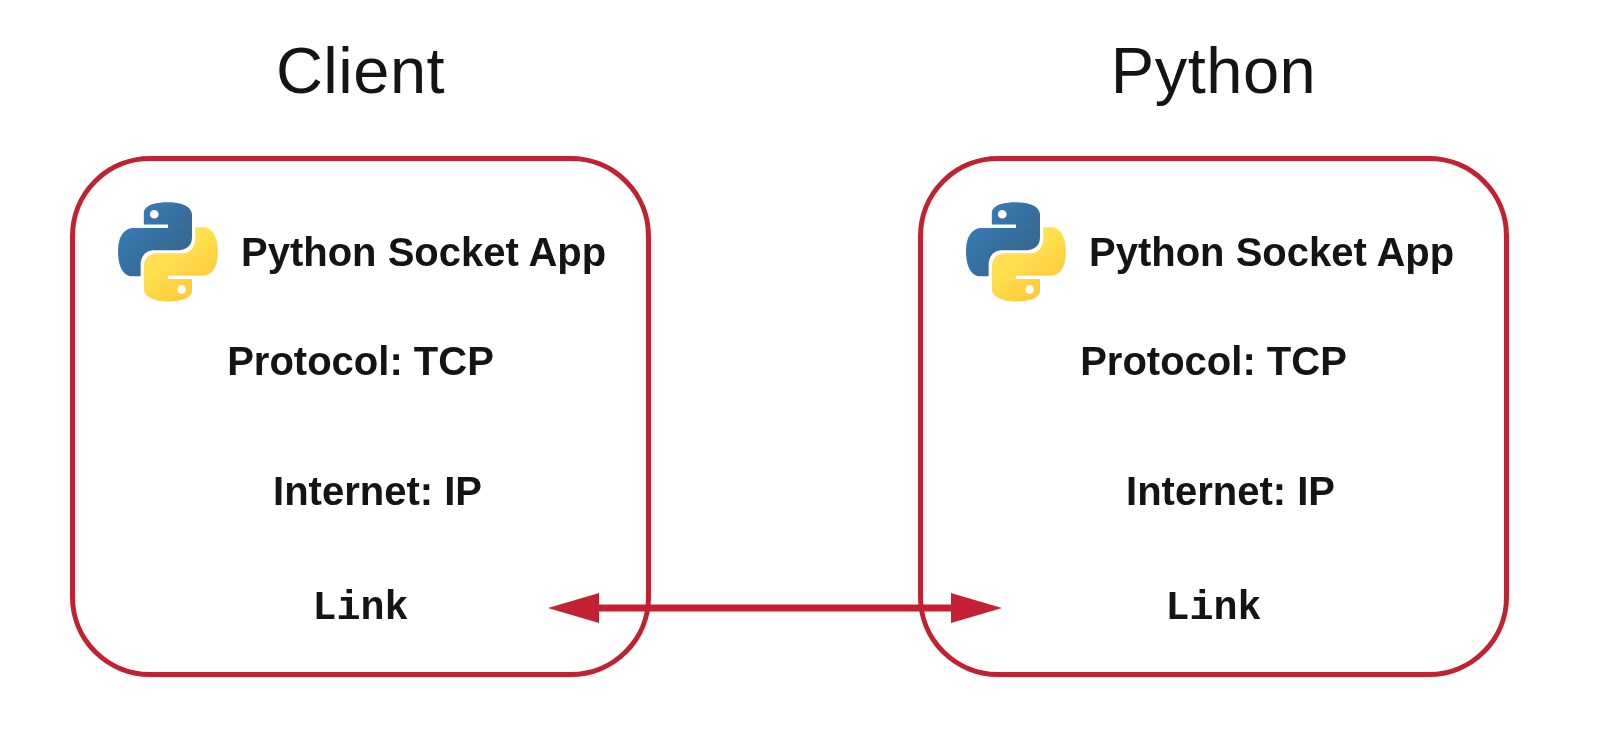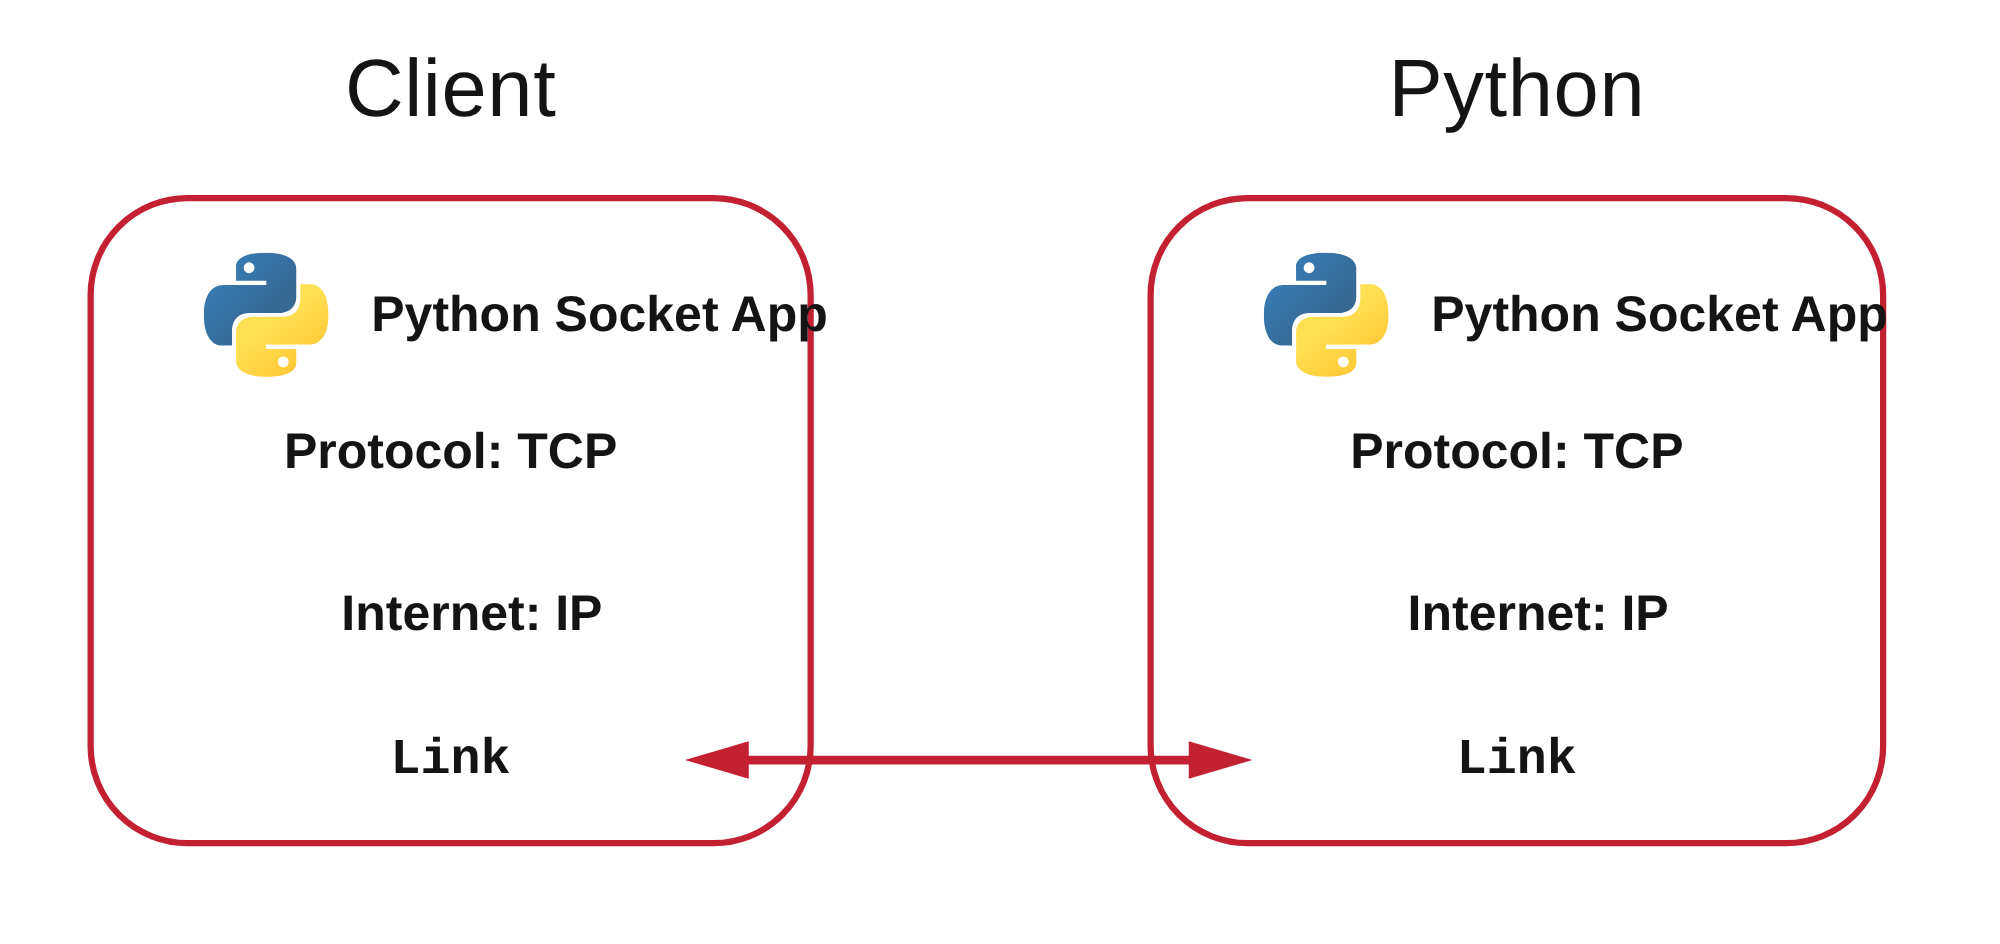--- a/index.html
+++ b/index.html
@@ -43,22 +43,22 @@
   }
   .node.client { left: 70px;  width: 581px; }
   .node.server { left: 918px; width: 591px; }
 
   .app-row {
     position: absolute;
     top: 40px; left: 0; right: 0;
     height: 102px;
     display: flex;
     align-items: center;
-    padding-left: 88px;
-    gap: 34px;
+    padding-left: 43px;
+    gap: 23px;
   }
   .py-logo { width: 100px; height: 100px; flex: 0 0 auto; }
   .app-label {
     font-size: 40px;
     font-weight: 700;
     white-space: nowrap;
     color: var(--text-color);
   }
   .node-row {
     position: absolute;

